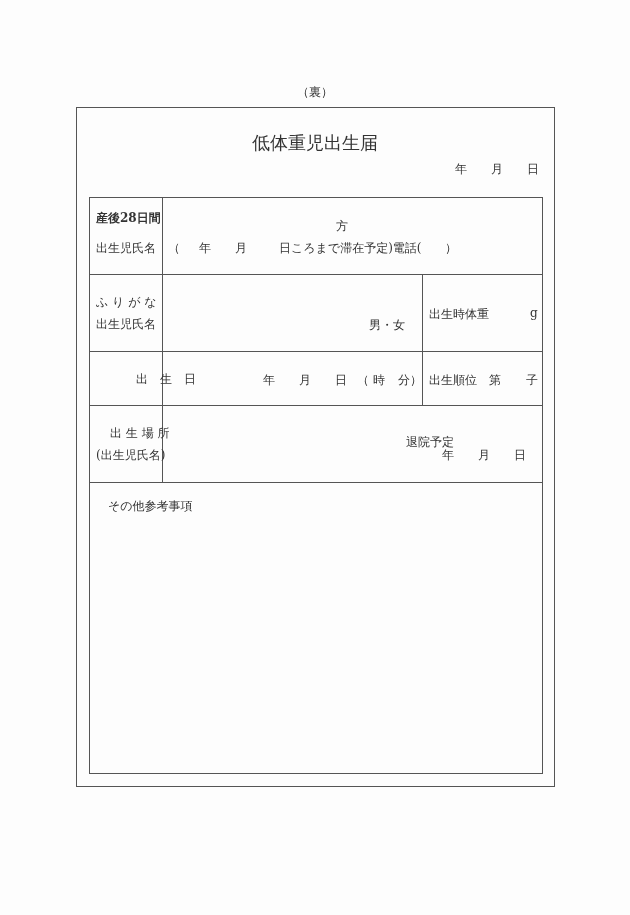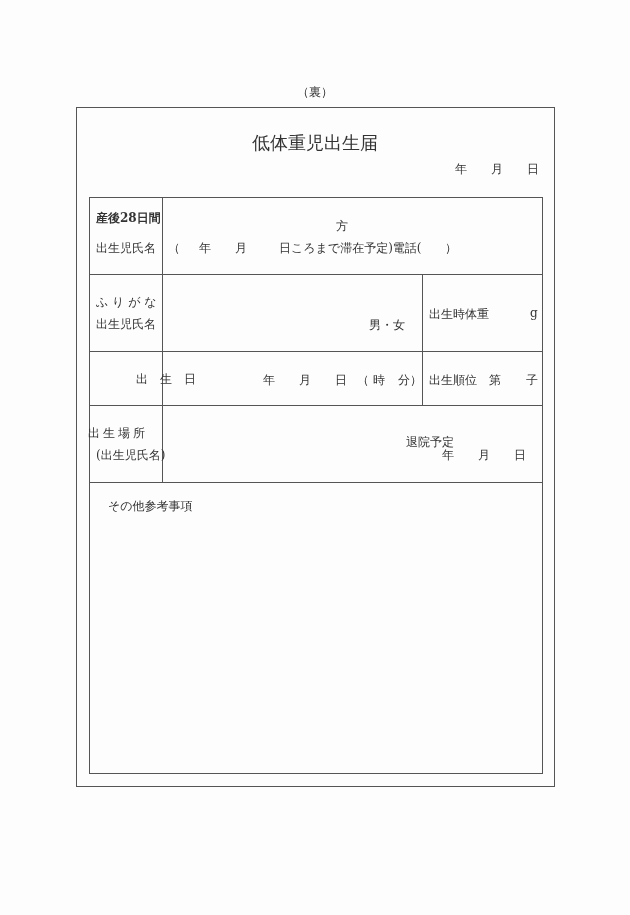--- a/index.html
+++ b/index.html
@@ -64,21 +64,21 @@
 <div class="abs cell-text" style="left:335px; top:372px;">日</div>
 <div class="abs cell-text" style="left:357px; top:372px;">（</div>
 <div class="abs cell-text" style="left:373px; top:372px;">時</div>
 <div class="abs cell-text" style="left:398px; top:372px;">分）</div>
 <div class="abs" style="left:163px; top:352px; width:259px; height:53px;"></div>
 <div class="abs cell-text" style="left:429px; top:372px;">出生順位</div>
 <div class="abs cell-text" style="left:489px; top:372px;">第</div>
 <div class="abs cell-text" style="left:526px; top:372px;">子</div>
 <div class="abs" style="left:503px; top:362px; width:22px; height:30px;"></div>
 
-<div class="abs lbl" style="left:88px; top:422px;font-family:Liberation Serif, serif;">出 生 場 所</div>
+<div class="abs lbl" style="left:110px; top:422px;">出 生 場 所</div>
 <div class="abs lbl" style="left:96px; top:444px;">(出生児氏名)</div>
 <div class="abs" style="left:163px; top:406px; width:230px; height:76px;"></div>
 <div class="abs cell-text" style="left:406px; top:434px;">退院予定</div>
 <div class="abs cell-text" style="left:442px; top:447px;">年</div>
 <div class="abs cell-text" style="left:478px; top:447px;">月</div>
 <div class="abs cell-text" style="left:514px; top:447px;">日</div>
 
 <div class="abs cell-text" style="left:108px; top:498px;">その他参考事項</div>
 <div class="abs" style="left:90px; top:515px; width:452px; height:258px;"></div>
 

